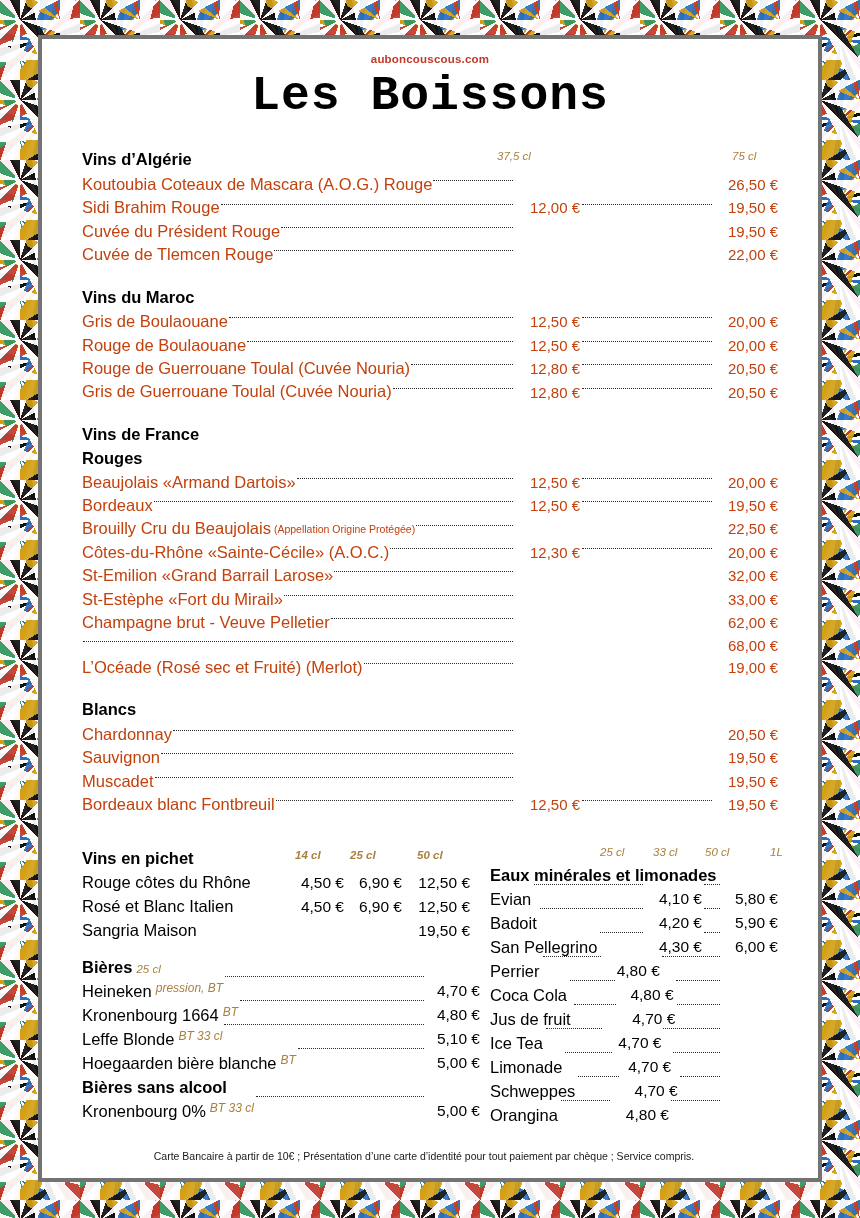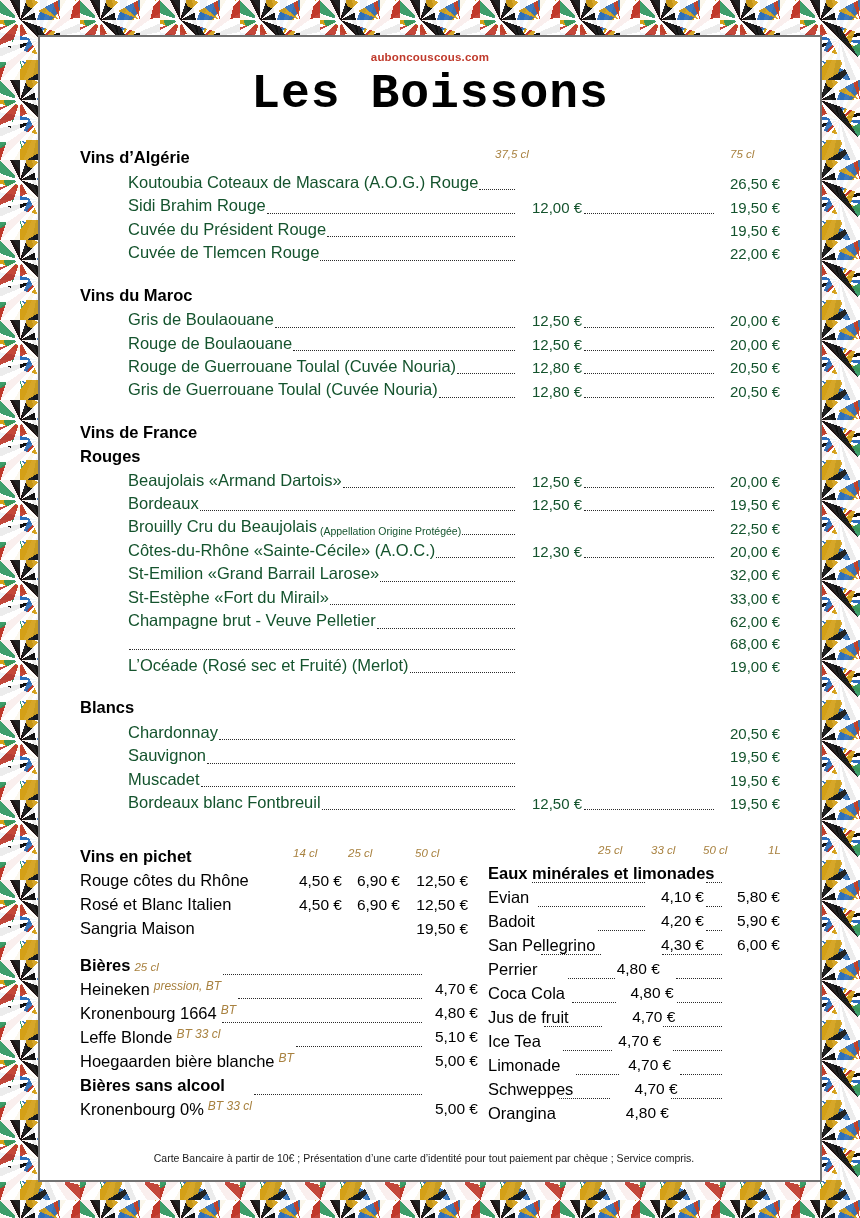--- a/index.html
+++ b/index.html
@@ -66,21 +66,21 @@
         #2e6fba 45deg 61deg, transparent 61deg 90deg);
     background-size: 80px 80px, 80px 80px, 80px 80px, 80px 80px;
     opacity: .92;
   }
 
   
   .card {
     position: absolute;
     left: 38px; top: 35px; right: 38px; bottom: 36px;
     background: #ffffff;
-    border: 2px solid #737373;
+    border: 4px solid #737373;
     z-index: 5;
     padding: 12px 40px 0 40px;
   }
 
   
   .site-url {
     text-align: center;
     color: #c0392b;
     font-size: 11.5px;
     font-weight: bold;
@@ -124,26 +124,25 @@
     color: #a8813f;
     font-weight: normal;
     white-space: nowrap;
   }
   .col-head.c1 { left: 415px; }
   .col-head.c2 { left: 650px; }
 
   
   .row {
     display: flex;
-    align-items: flex-end;
+    align-items: center;
     font-size: 16.5px;
     line-height: 1.42;
-    color: #14532d;
+    color: #c2410c;
     white-space: nowrap;
-    margin-left: 48px;
   }
   .row .name { flex: 0 0 auto; }
   .row .note {
     font-size: 10.5px;
     padding-left: 3px;
   }
   .row .lead {
     flex: 1 1 auto;
     border-bottom: 1.5px dotted #2b2b2b;
     transform: translateY(-4px);
@@ -177,21 +176,21 @@
   .bcol-right { flex: 1 1 auto; padding-left: 10px; }
 
   .pichet-head {
     position: relative;
     font-size: 16.5px;
     font-weight: bold;
     line-height: 1.5;
   }
   .pichet-head .ch {
     position: absolute; top: 1px;
-    font-size: 11.5px; font-style: italic; color: #a8813f; font-weight: normal;
+    font-size: 11.5px; font-style: italic; color: #a8813f; font-weight: bold;
   }
   .pichet-head .ch.a { left: 213px; }
   .pichet-head .ch.b { left: 268px; }
   .pichet-head .ch.c { left: 335px; }
 
   .prow {
     display: flex; align-items: baseline;
     font-size: 16.5px; line-height: 1.45;
     white-space: nowrap;
   }

